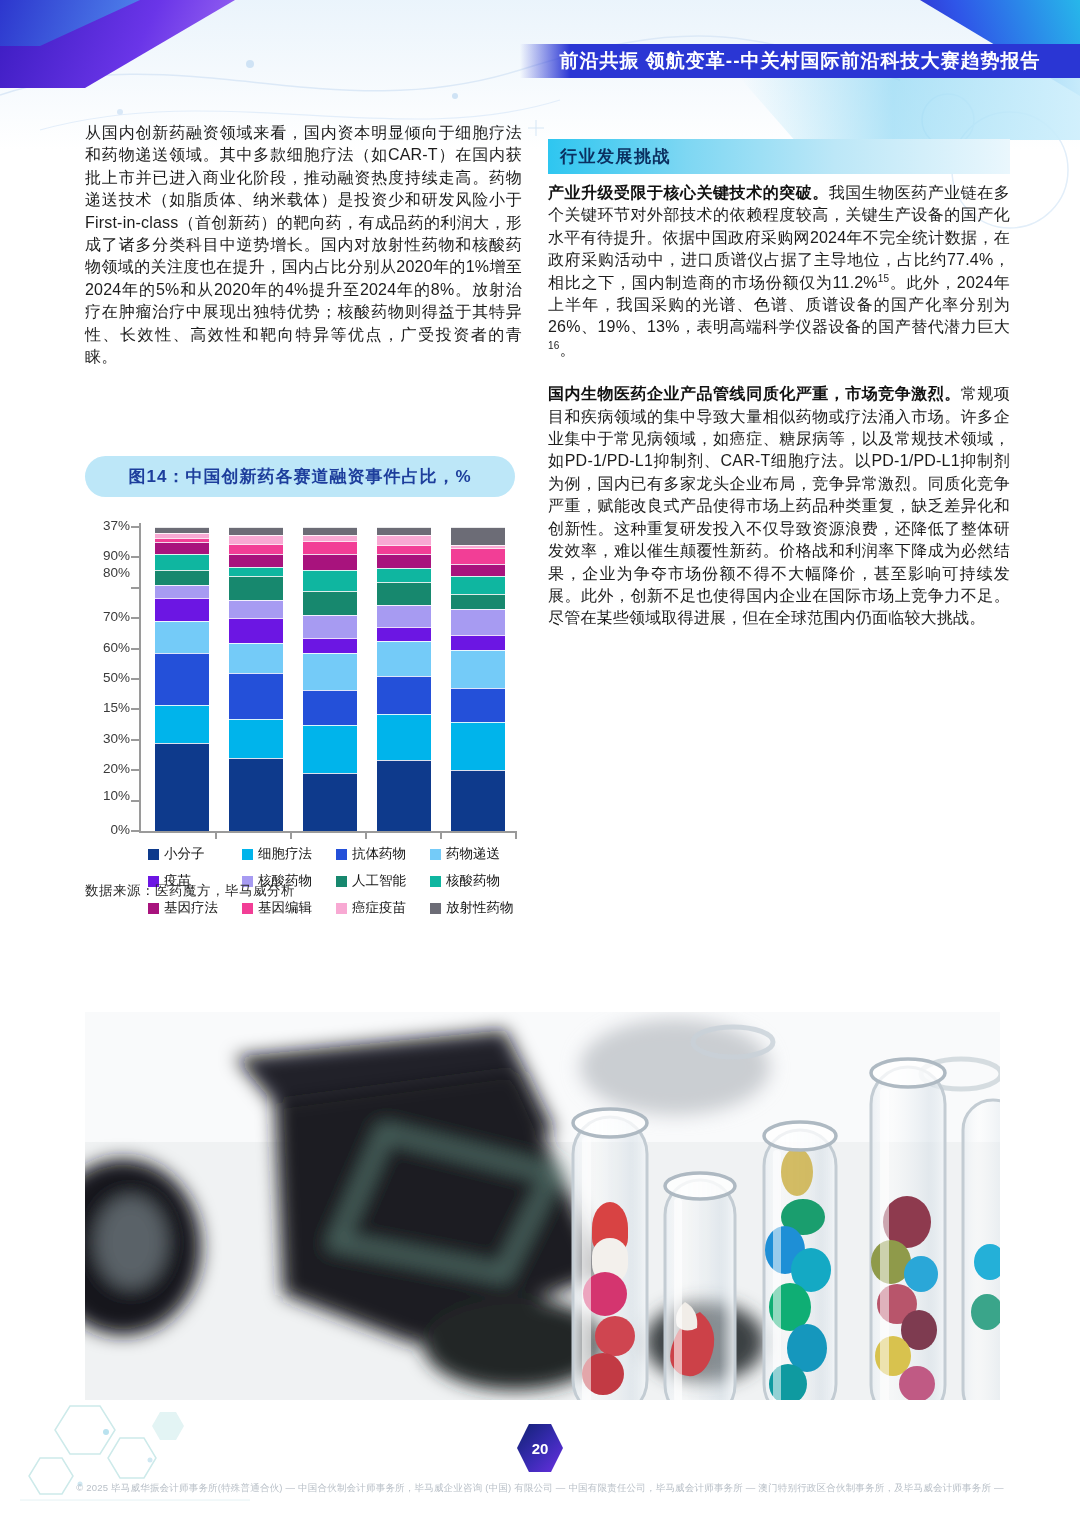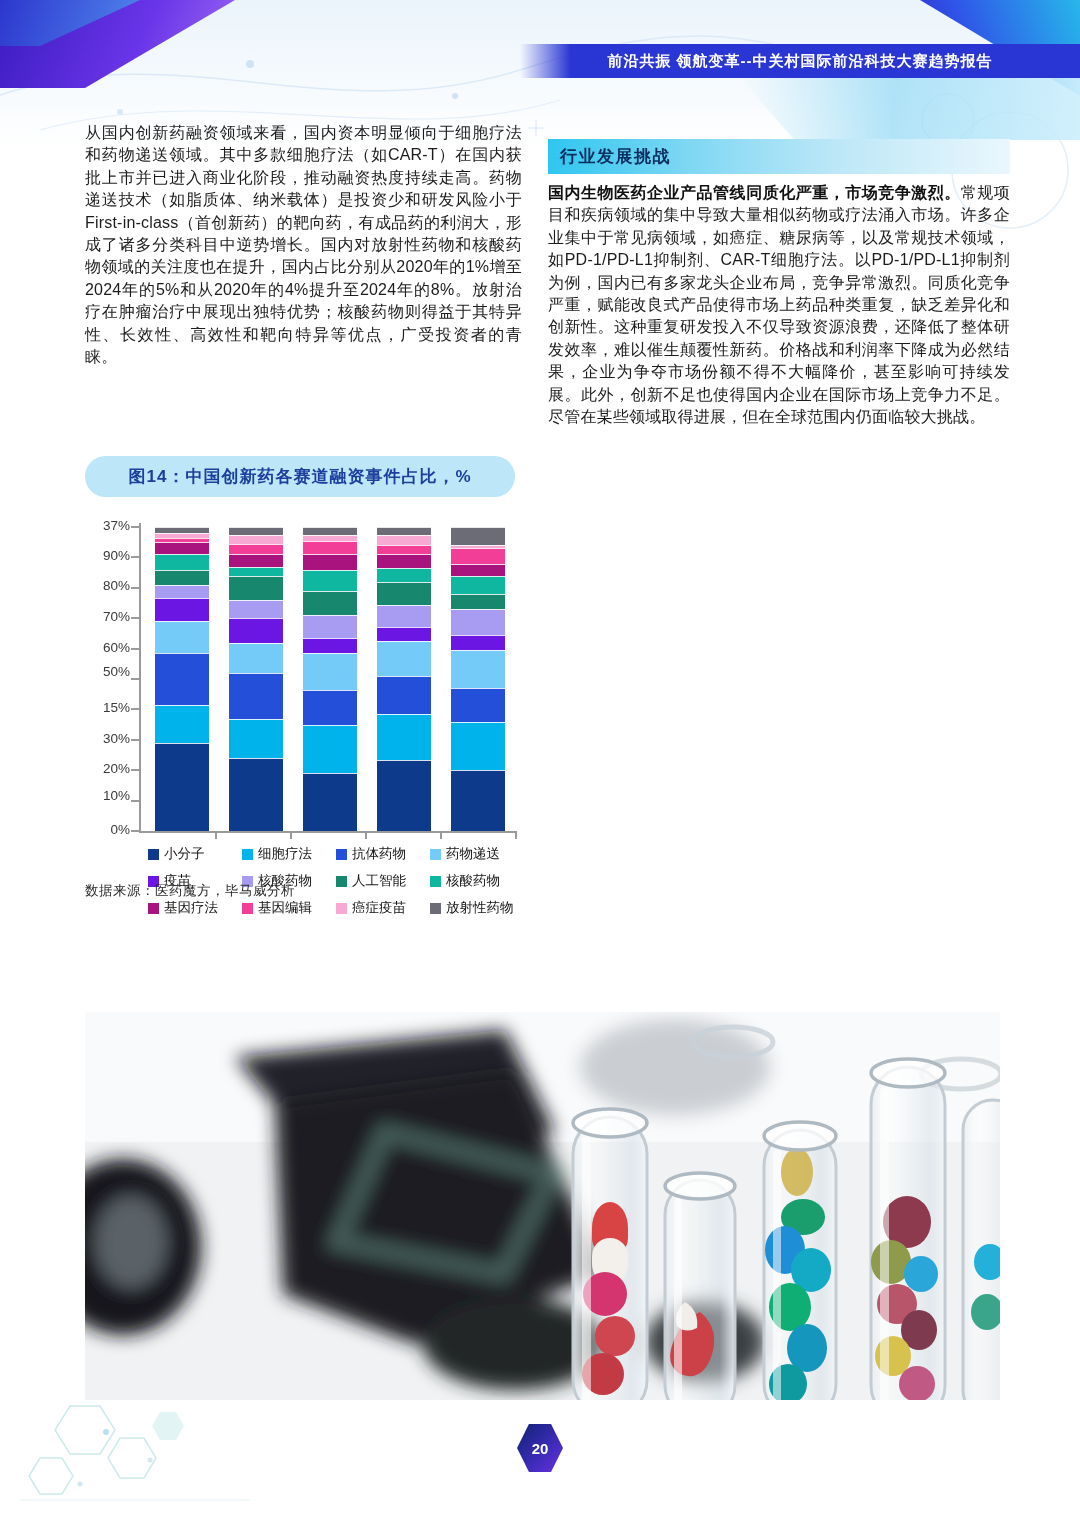--- a/index.html
+++ b/index.html
@@ -17,21 +17,21 @@
     clip-path:polygon(0 0,235px 0,85px 88px,0 88px);}
   .corner-tl2{left:0;top:0;width:150px;height:46px;
     background:linear-gradient(110deg,#2a3bd0,#4f9bf0);
     clip-path:polygon(0 0,140px 0,40px 46px,0 46px);opacity:.85;}
   .corner-tr{right:0;top:0;width:160px;height:96px;
     background:linear-gradient(250deg,#27b7ea 0%,#2f55e8 65%,#3326c8 100%);
     clip-path:polygon(100% 0,0 0,100% 100%);}
   .banner{left:520px;top:44px;width:560px;height:34px;
     background:linear-gradient(90deg,rgba(42,54,212,0) 0%,#2a36d4 9%,#2a36d4 100%);
     display:flex;align-items:center;justify-content:center;
-    color:#fff;font-size:15px;font-weight:bold;letter-spacing:1px;}
+    color:#fff;font-size:19px;font-weight:bold;letter-spacing:1px;}
   .banner-underglow{left:740px;top:78px;width:340px;height:62px;
     background:linear-gradient(90deg,rgba(127,210,242,0) 0%,rgba(127,210,242,0.6) 45%,rgba(207,239,252,0.95) 100%);
     clip-path:polygon(0 0,100% 0,100% 100%,16% 100%);}
   
   .left-col{left:85px;top:122px;width:437px;font-size:16px;line-height:22.4px;
     text-align:justify;letter-spacing:.2px;color:#1c1c1c;}
   .chart-title{left:85px;top:456px;width:430px;height:41px;border-radius:21px;
     background:#BDE7F8;color:#1D3E9C;font-weight:bold;font-size:17px;letter-spacing:1px;
     display:flex;align-items:center;justify-content:center;}
   
@@ -103,24 +103,24 @@
 
 <div class="abs chart-title">
   <span>图14：中国创新药各赛道融资事件占比，%</span>
 </div>
 <div class="abs chart-y">
     <div class="ylab" style="top: 295px;">0%</div>
     <div class="ylab" style="top: 261px;">10%</div>
     <div class="ylab" style="top: 234.2px;">20%</div>
     <div class="ylab" style="top: 203.8px;">30%</div>
     <div class="ylab" style="top: 173.4px;">15%</div>
-    <div class="ylab" style="top: 137px;">50%</div>
+    <div class="ylab" style="top: 143px;">50%</div>
     <div class="ylab" style="top: 112.6px;">60%</div>
     <div class="ylab" style="top: 82.2px;">70%</div>
-    <div class="ylab" style="top: 51px;">80%</div>
+    <div class="ylab" style="top: 38px;">80%</div>
     <div class="ylab" style="top: 21.4px;">90%</div>
     <div class="ylab" style="top: -9px;">37%</div>
   </div>
 <div class="abs chart-ticks">
     <div class="ytickmark" style="top: 303px;"></div>
     <div class="ytickmark" style="top: 272.6px;"></div>
     <div class="ytickmark" style="top: 242.2px;"></div>
     <div class="ytickmark" style="top: 211.8px;"></div>
     <div class="ytickmark" style="top: 181.4px;"></div>
     <div class="ytickmark" style="top: 151px;"></div>
@@ -260,20 +260,21 @@
       <span class="lg-sw" style="background: rgb(108, 108, 118);"></span>
       <span>放射性药物</span>
     </div>
   </div>
 <div class="abs source">数据来源：医药魔方，毕马威分析</div>
 
 <div class="abs rc-header">
   <span>行业发展挑战</span>
 </div>
 <div class="abs rc-paras">
+    <p><strong>产业升级受限于核心关键技术的突破。</strong>我国生物医药产业链在多个关键环节对外部技术的依赖程度较高，关键生产设备的国产化水平有待提升。依据中国政府采购网2024年不完全统计数据，在政府采购活动中，进口质谱仪占据了主导地位，占比约77.4%，相比之下，国内制造商的市场份额仅为11.2%<sup>15</sup>。此外，2024年上半年，我国采购的光谱、色谱、质谱设备的国产化率分别为26%、19%、13%，表明高端科学仪器设备的国产替代潜力巨大<sup>16</sup>。</p>
     <p><strong>国内生物医药企业产品管线同质化严重，市场竞争激烈。</strong>常规项目和疾病领域的集中导致大量相似药物或疗法涌入市场。许多企业集中于常见病领域，如癌症、糖尿病等，以及常规技术领域，如PD-1/PD-L1抑制剂、CAR-T细胞疗法。以PD-1/PD-L1抑制剂为例，国内已有多家龙头企业布局，竞争异常激烈。同质化竞争严重，赋能改良式产品使得市场上药品种类重复，缺乏差异化和创新性。这种重复研发投入不仅导致资源浪费，还降低了整体研发效率，难以催生颠覆性新药。价格战和利润率下降成为必然结果，企业为争夺市场份额不得不大幅降价，甚至影响可持续发展。此外，创新不足也使得国内企业在国际市场上竞争力不足。尽管在某些领域取得进展，但在全球范围内仍面临较大挑战。</p>
   </div>
 
 <div class="abs photo">
 <svg width="915" height="388" viewBox="0 0 915 388">
   <defs>
     <filter id="blur9" x="-20%" y="-20%" width="140%" height="140%">
           <feGaussianBlur stdDeviation="9"></feGaussianBlur>
         </filter>
     <linearGradient id="glass" x1="0" y1="0" x2="1" y2="0">
@@ -361,13 +362,14 @@
     <polygon points="110,50 134,50 146,70 134,90 110,90 98,70"></polygon>
     <polygon points="30,70 52,70 63,88 52,106 30,106 19,88"></polygon>
   </g>
   <polygon points="150,24 166,24 174,38 166,52 150,52 142,38" fill="#e3f4f4"></polygon>
   <circle cx="96" cy="44" r="3" fill="#b9e2ef"></circle>
   <circle cx="140" cy="72" r="2.5" fill="#cfe8f2"></circle>
   <circle cx="70" cy="96" r="2.5" fill="#cfe8f2"></circle>
   <path d="M10,112 L240,112" stroke="#e4f2f4" stroke-width="1"></path>
 </svg>
 <div class="abs footer">
+  <div>© 2025 毕马威华振会计师事务所(特殊普通合伙) — 中国合伙制会计师事务所，毕马威企业咨询 (中国) 有限公司 — 中国有限责任公司，毕马威会计师事务所 — 澳门特别行政区合伙制事务所，及毕马威会计师事务所 —</div>
 </div>
 
 </body></html>

